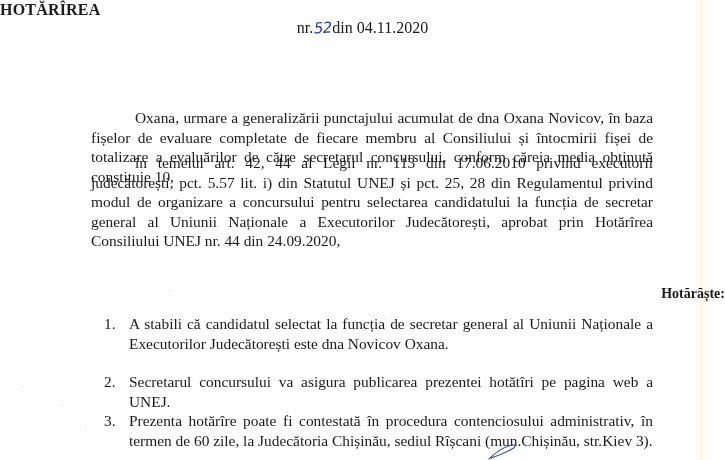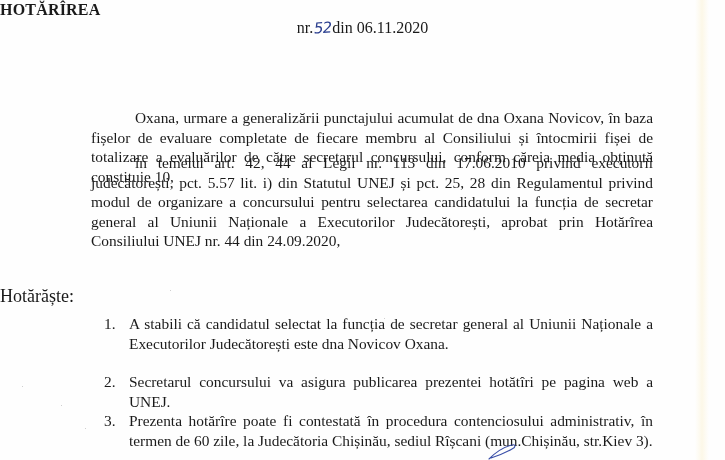--- a/index.html
+++ b/index.html
@@ -69,23 +69,23 @@
     }
     .para1 { top: 69px; }
     .para2 { top: 108px; }
     .para3 { top: 153px; }
     .bold { font-weight: bold; }
     .last-line { text-align-last: left; }
     .decides {
       position: absolute;
       left: 0; width: 725px;
       top: 286px;
-      text-align: left;
-      font-weight: normal;
-      font-size: 18px;
+      text-align: right;
+      font-weight: bold;
+      font-size: 14px;
     }
     .list {
       position: absolute;
       left: 129px;
       width: 524px;
       font-size: 15.4px;
       line-height: 19.6px;
       margin: 0;
       padding: 0;
       list-style: none;
@@ -118,21 +118,21 @@
   </style>
 </head>
 <body>
 
 <div class="page">
   <div class="page-edge"></div>
 
   <div class="title">HOTĂRÎREA</div>
 
   <div class="subtitle">
-    <span>nr.</span><span class="handwritten-number">52</span><span>din 06.11.2020</span>
+    <span>nr.</span><span class="handwritten-number">52</span><span>din 04.11.2020</span>
   </div>
 
 
   <div class="body-text para2">
     <p class="last-line">Oxana, urmare a generalizării punctajului acumulat de dna Oxana Novicov, în baza fișelor de evaluare completate de fiecare membru al Consiliului și întocmirii fișei de totalizare a evaluărilor de către secretarul concursului, conform căreia media obținută constituie 10,</p>
   </div>
 
   <div class="body-text para3">
     <p>în temeiul art. 42, 44  al Legii nr. 113 din 17.06.2010 privind executorii judecătorești, pct. 5.57 lit. i) din Statutul UNEJ și pct. 25, 28 din Regulamentul privind modul de organizare a concursului pentru selectarea candidatului la funcția de secretar general al Uniunii Naționale a Executorilor Judecătorești, aprobat prin Hotărîrea Consiliului UNEJ nr. 44 din 24.09.2020,</p>
   </div>

